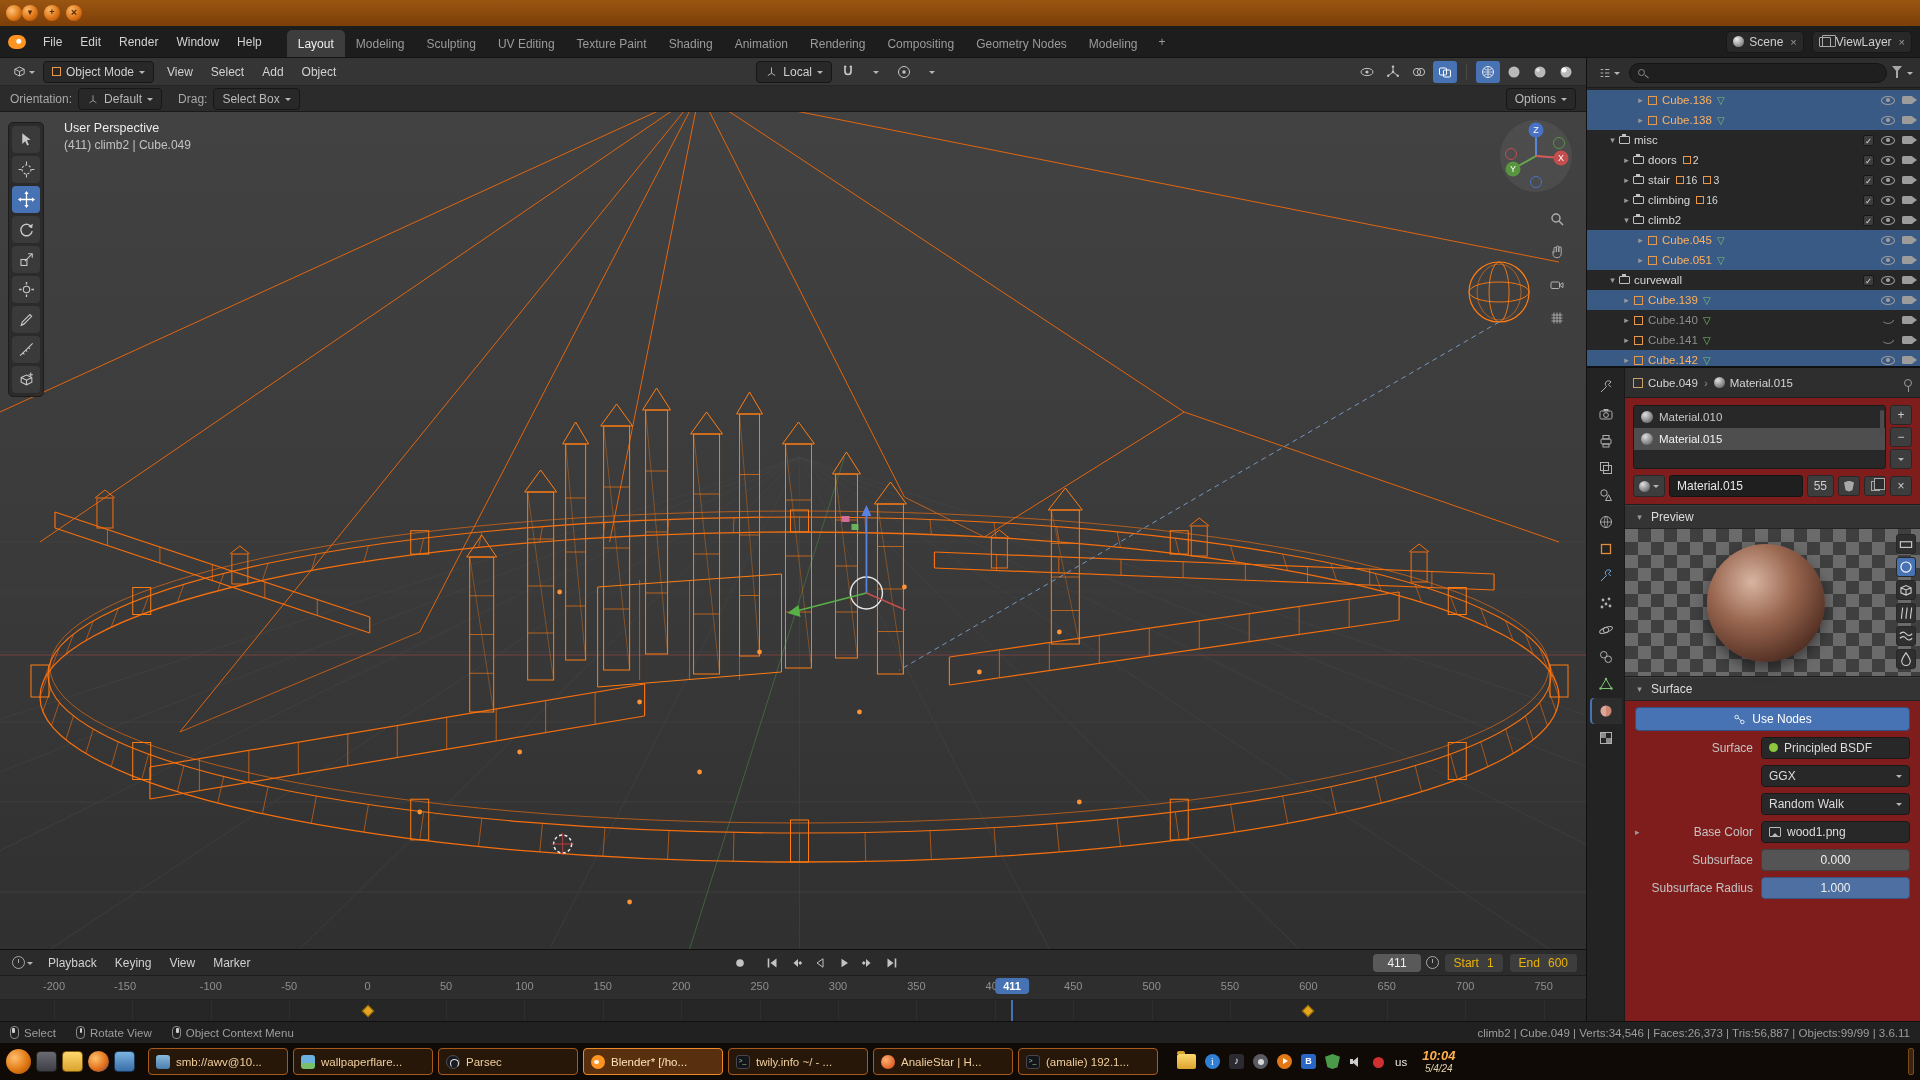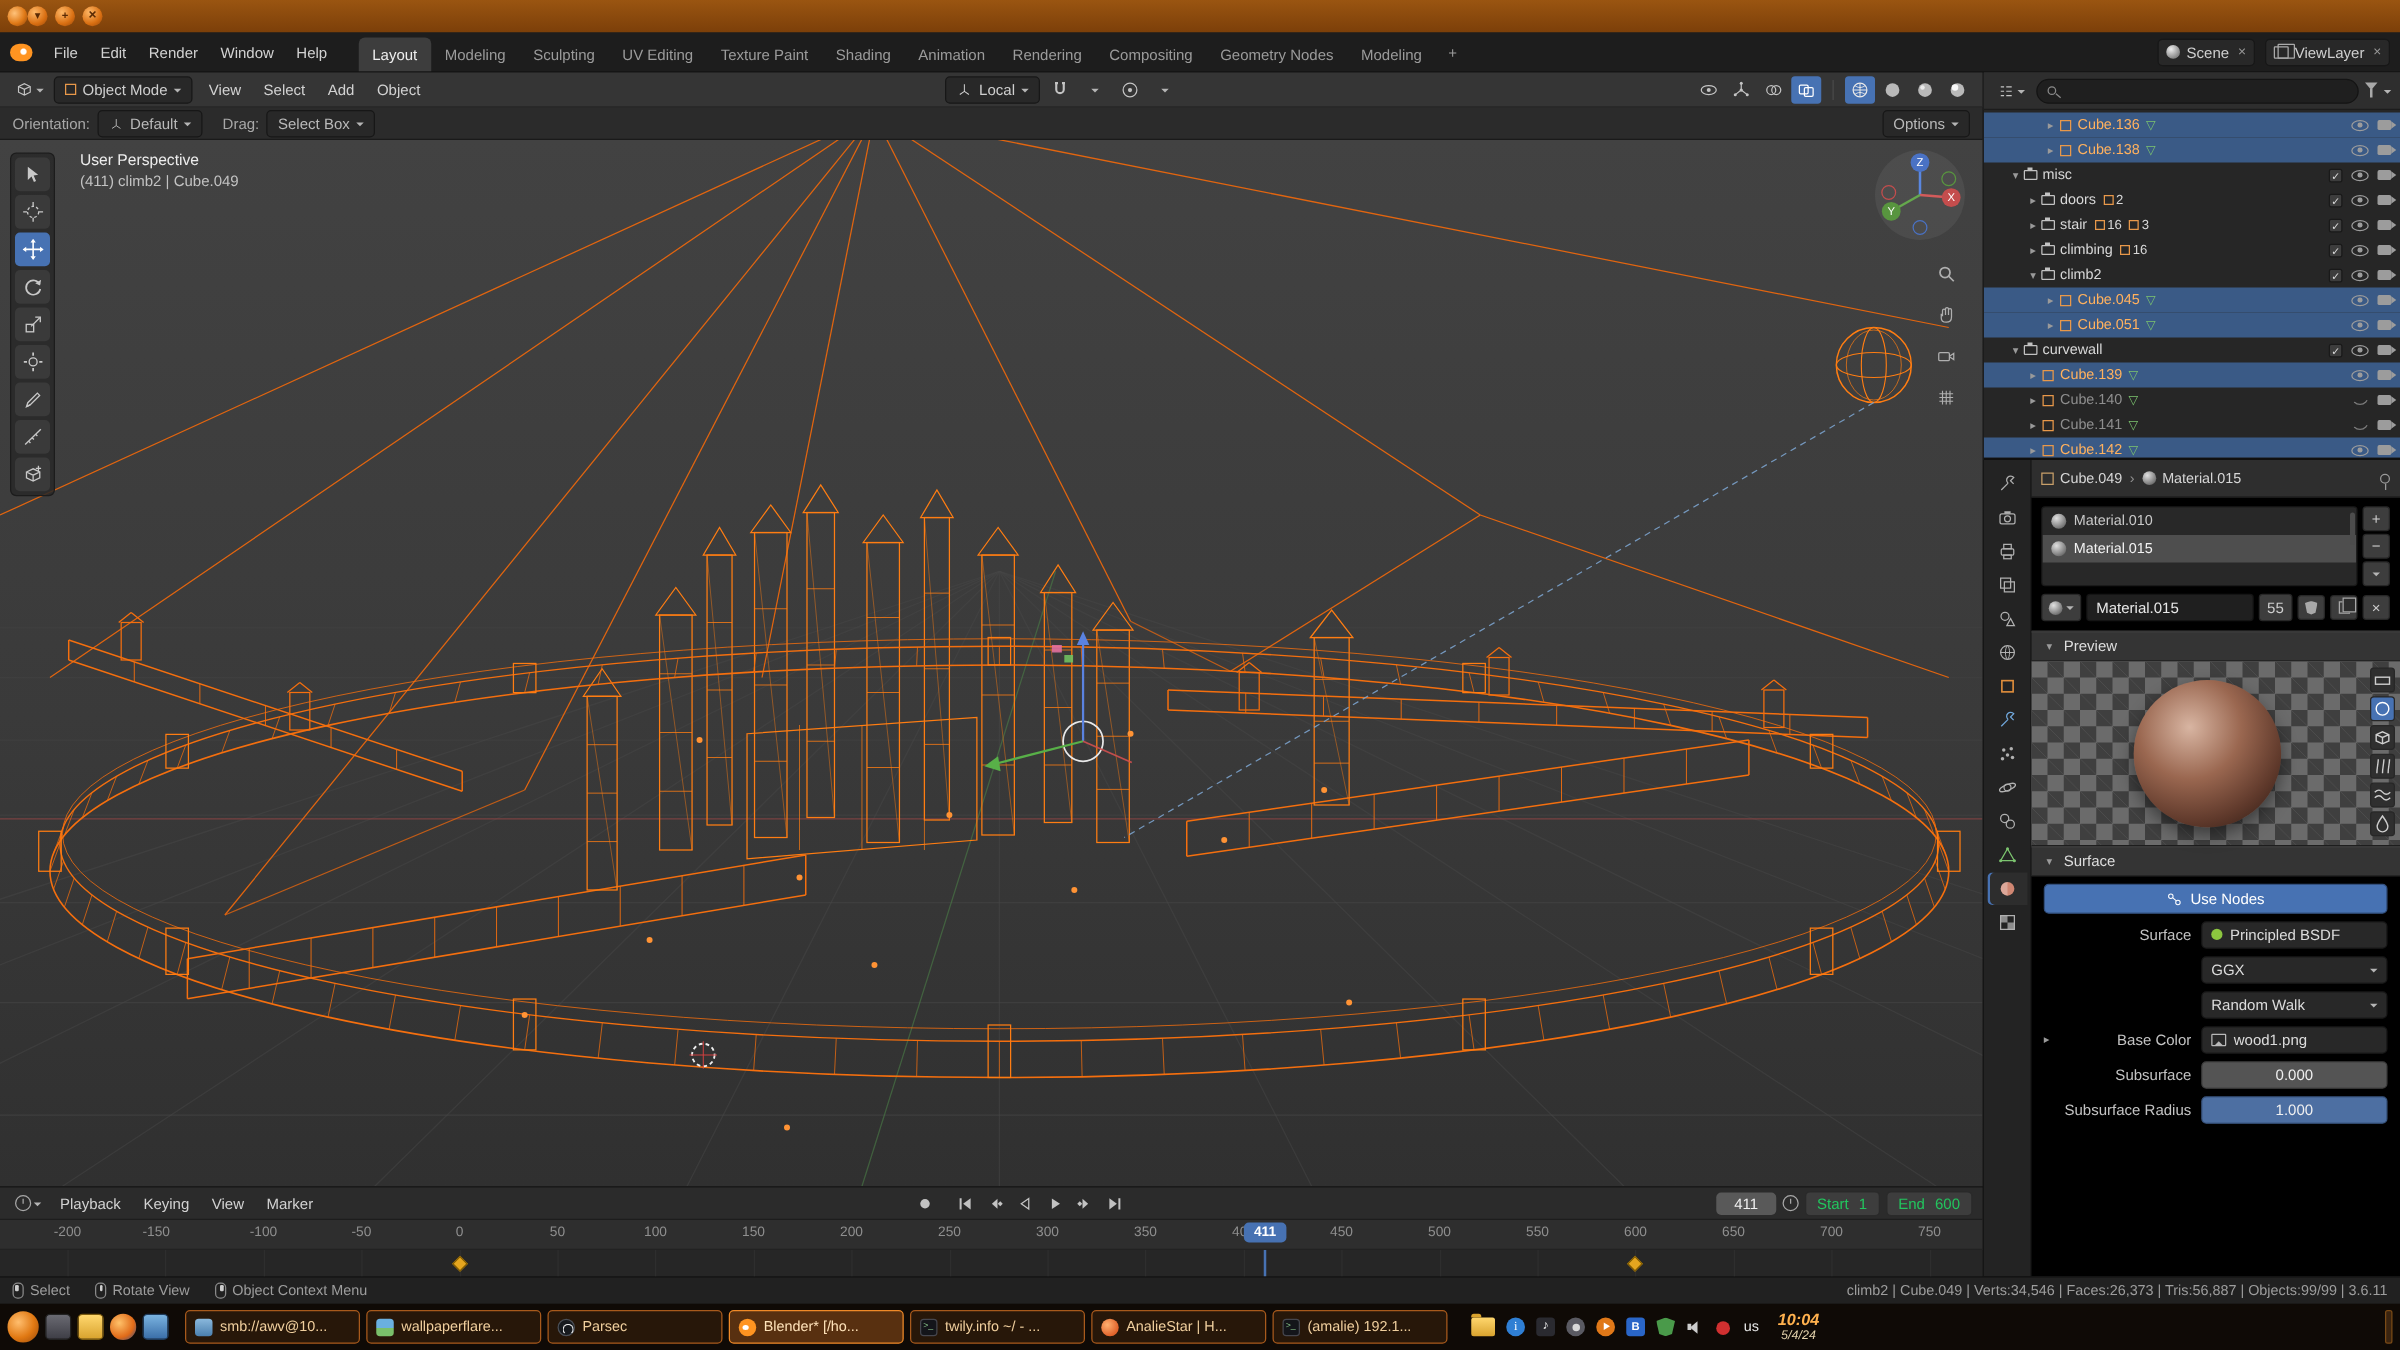--- a/index.html
+++ b/index.html
@@ -70,21 +70,21 @@
   .side-icons{position:absolute;right:18px;top:96px;display:flex;flex-direction:column;gap:11px;color:#cfcfcf;opacity:.85;}
   .side-icons .ico-btn{width:22px;height:22px;}
 
   
   .timeline{height:72px;flex:none;display:flex;flex-direction:column;border-top:1px solid #101010;}
   .tl-header{height:26px;background:#2b2b2b;display:flex;align-items:center;padding:0 8px;gap:2px;border-bottom:1px solid #1d1d1d;}
   .tl-transport{display:flex;align-items:center;gap:2px;margin:0 auto;}
   .tl-transport .ico-btn{width:22px;height:20px;}
   .tl-fields{display:flex;align-items:center;gap:5px;}
   .tl-frame{background:#595959;border-radius:4px;padding:2px 14px;color:#f0f0f0;}
-  .tl-startend{background:#3d3d3d;border:1px solid #2a2a2a;border-radius:4px;padding:2px 9px;color:#22c55e;display:flex;gap:8px;}
+  .tl-startend{background:#3d3d3d;border:1px solid #2a2a2a;border-radius:4px;padding:2px 9px;color:#eab308;display:flex;gap:8px;}
   .i-clockish{width:13px;height:13px;border:1.3px solid #a8a8a8;border-radius:50%;position:relative;}
   .i-clockish::after{content:"";position:absolute;left:5px;top:2px;width:1.4px;height:4px;background:#a8a8a8;}
   .tl-ruler{height:24px;background:#2e2e2e;position:relative;border-bottom:1px solid #222;}
   .tick{position:absolute;top:4px;transform:translateX(-50%);color:#8f8f8f;font-size:11px;}
   .playhead-pill{position:absolute;top:2px;transform:translateX(-50%);background:#4772b3;color:#fff;font-weight:bold;font-size:11px;padding:2px 8px;border-radius:4px;z-index:3;}
   .tl-track{flex:1;background:#262626;position:relative;}
   .tickline{position:absolute;top:0;bottom:0;width:1px;background:#2e2e2e;}
   .playhead-line{position:absolute;top:0;bottom:0;width:2px;background:#4772b3;z-index:2;}
   .keyframe{position:absolute;top:50%;width:9px;height:9px;background:#e5a61f;border:1px solid #7e5a00;transform:translate(-50%,-50%) rotate(45deg);z-index:1;}
 
@@ -121,21 +121,21 @@
   .ol-right{margin-left:auto;display:flex;align-items:center;gap:7px;}
   .i-chk{width:11px;height:11px;background:#3d3d3d;border:1px solid #191919;border-radius:2px;color:#dcdcdc;font-size:8.5px;line-height:10px;text-align:center;}
   .i-eye{width:14px;height:9px;border:1.3px solid #9c9c9c;border-radius:50%;position:relative;}
   .i-eye::after{content:"";position:absolute;left:4px;top:1.5px;width:3.5px;height:3.5px;border-radius:50%;background:#9c9c9c;}
   .i-eye.closed{border-color:transparent;border-bottom:1.6px solid #7a7a7a;border-radius:0 0 8px 8px;height:7px;}
   .i-eye.closed::after{display:none;}
   .i-cam{width:11px;height:8px;background:#9c9c9c;border-radius:1.5px;position:relative;margin-right:1px;}
   .i-cam::after{content:"";position:absolute;right:-4px;top:0.5px;border-top:3.5px solid transparent;border-bottom:3.5px solid transparent;border-left:4.5px solid #9c9c9c;}
 
   
-  .props{flex:1;display:flex;min-height:0;background:#000000;}
+  .props{flex:1;display:flex;min-height:0;background:#7f1d1d;}
   .ptabs{width:38px;flex:none;background:#232323;display:flex;flex-direction:column;align-items:center;padding-top:6px;gap:1px;border-right:1px solid #1a1a1a;}
   .ptab{width:32px;height:26px;display:flex;align-items:center;justify-content:center;border-radius:4px 0 0 4px;color:#b0b0b0;}
   .ptab svg{width:16px;height:16px;}
   .ptab.active{background:#2d2d2d;box-shadow:inset 2px 0 0 #4772b3;}
   .ptab[data-name="object-tab-icon"]{color:#e08e3c;}
   .ptab[data-name="modifier-tab-icon"]{color:#71a8dc;}
   .ptab[data-name="data-tab-icon"]{color:#7cc46f;}
   .ptab[data-name="material-tab-icon"]{color:#cf8672;}
   .pcontent{flex:1;display:flex;flex-direction:column;min-width:0;overflow:hidden;}
   .pnav{height:30px;display:flex;align-items:center;gap:6px;padding:0 8px;background:#2e2e2e;border-bottom:1px solid #1e1e1e;font-size:11.5px;}

